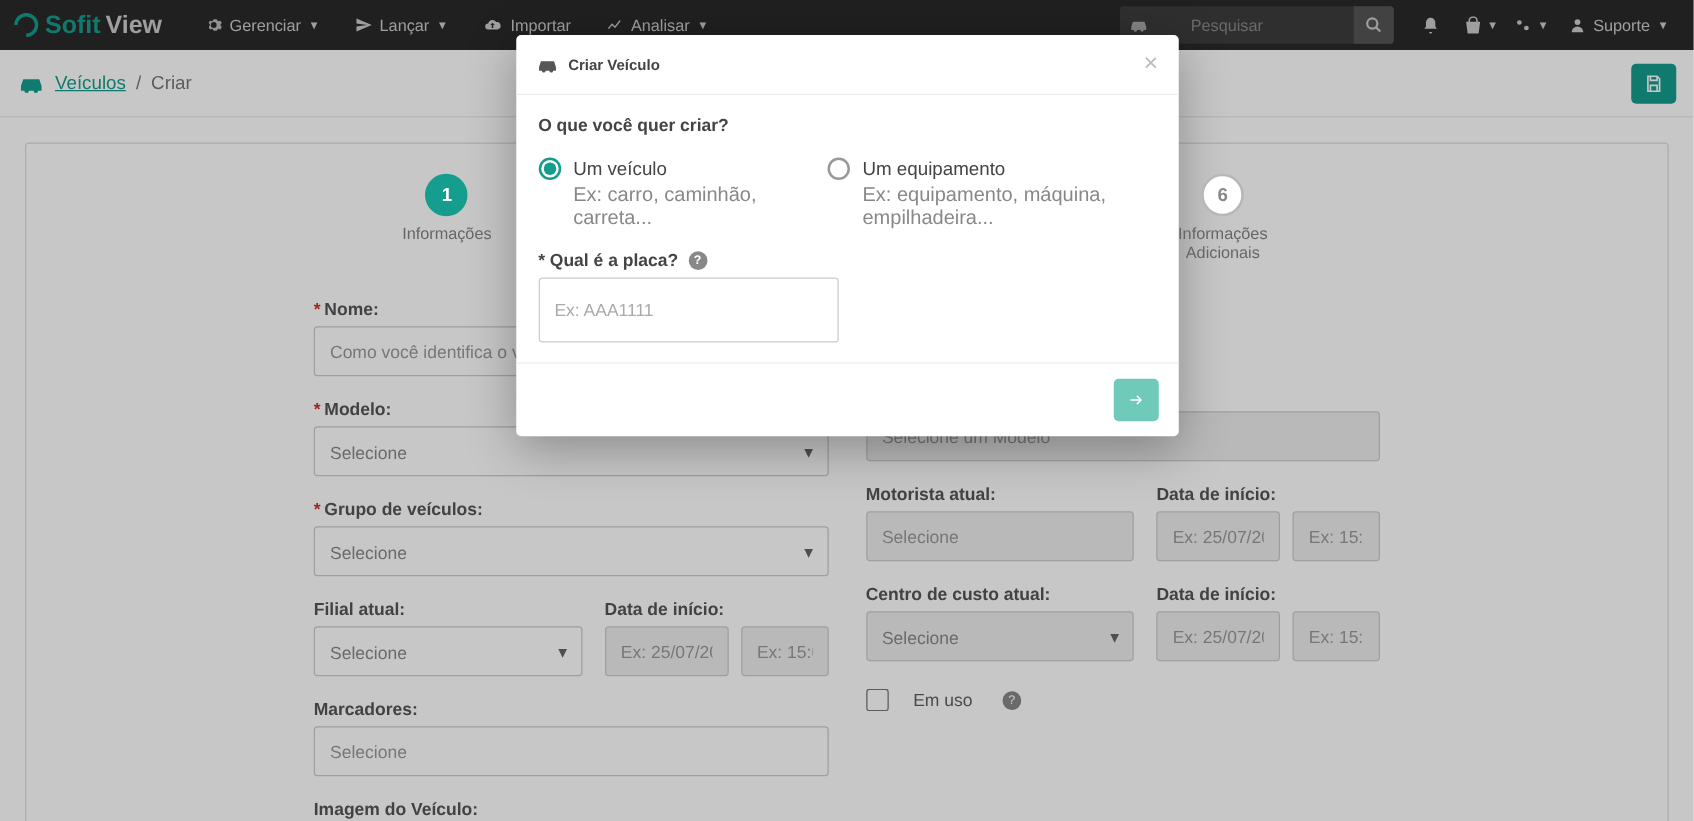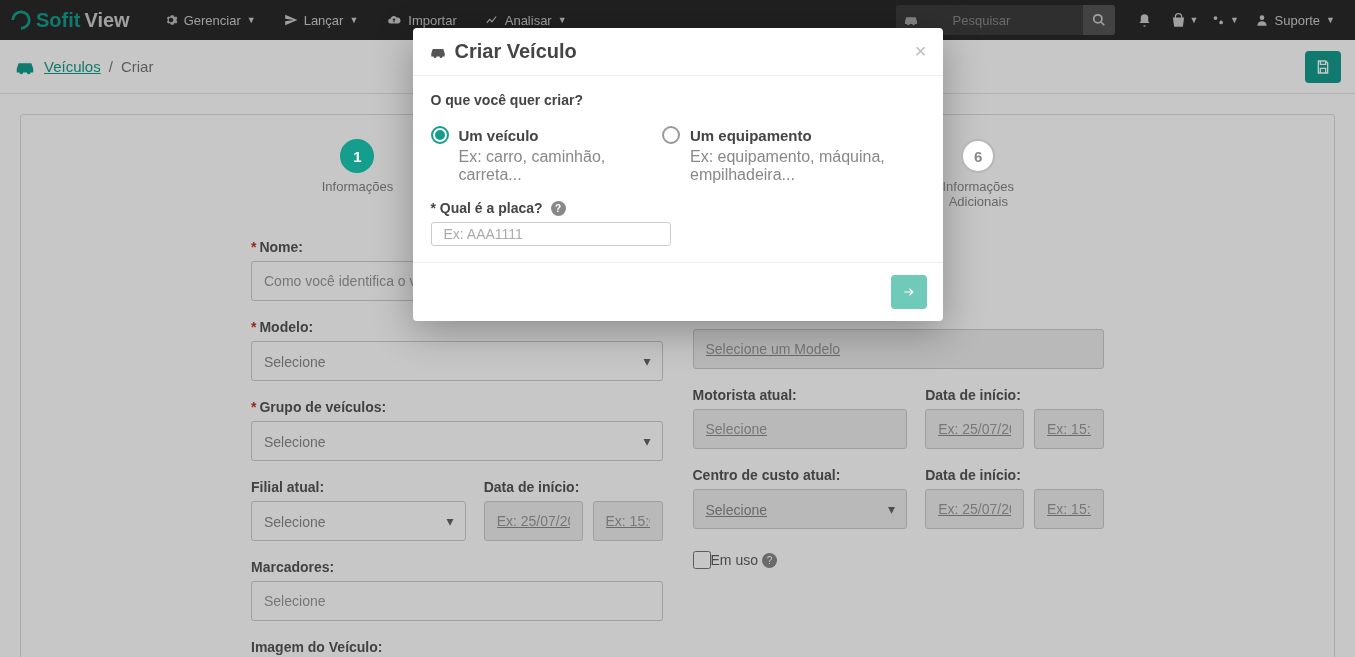--- a/index.html
+++ b/index.html
@@ -101,60 +101,60 @@
 .form-select {
   appearance: none; -webkit-appearance: none;
   background-image: none; position: relative;
 }
 .select-wrap { position: relative; }
 .select-wrap::after {
   content: "▾"; position: absolute; right: 12px; top: 50%;
   transform: translateY(-50%); color: #666; pointer-events: none;
 }
 .form-control::placeholder { color: #999; }
-.disabled { background: #eee; text-decoration: underline; }
+.disabled { background: #eee; }
 .inline-row { display: flex; gap: 10px; }
 .inline-row .form-control { flex: 1; }
-.checkbox-row { display: flex; align-items: center; gap: 0; margin-top: 22px; }
+.checkbox-row { display: flex; align-items: center; gap: 20px; margin-top: 22px; }
 .checkbox-row input { width: 18px; height: 18px; }
 .help-icon {
   display:inline-flex; width:15px; height:15px; border-radius:50%;
   background:#888; color:#fff; font-size:10px; align-items:center; justify-content:center;
   margin-left:4px;
 }
 
 .overlay {
   position: absolute; inset: 0; background: rgba(0,0,0,0.22);
   display: flex; align-items: flex-start; justify-content: center;
 }
 .modal {
   background: #fff; width: 530px; margin-top: 28px;
   border-radius: 4px; box-shadow: 0 10px 40px rgba(0,0,0,0.3);
 }
 .modal-header {
   padding: 12px 16px; border-bottom: 1px solid #eee;
   display: flex; align-items: center; gap: 8px;
 }
-.modal-title { font-size: 20px; font-weight: 600; color: #444; flex:1;}
+.modal-title { font-size: 12px; font-weight: 600; color: #444; flex:1;}
 .modal-close { background: none; border: none; color: #bbb; font-size: 20px; cursor: pointer; }
 .modal-body { padding: 16px 18px; }
 .modal-q { font-weight: 700; color: #444; margin-bottom: 18px; }
 .radio-row { display: flex; gap: 40px; margin-bottom: 16px; }
 .radio-opt { cursor: pointer; }
-.radio-opt-head { display: flex; align-items: center; gap: 10px; font-weight: 700; color: #444; font-size: 15px;}
+.radio-opt-head { display: flex; align-items: center; gap: 10px; font-weight: 400; color: #444; font-size: 15px;}
 .radio {
   width: 18px; height: 18px; border: 2px solid #999;
   border-radius: 50%; display: inline-flex; align-items: center; justify-content: center;
 }
 .radio.checked { border-color: #159d8d; }
 .radio.checked::after { content:""; width: 10px; height: 10px; background:#159d8d; border-radius:50%; }
 .radio-sub { color: #888; font-size: 16px; margin: 4px 0 0 28px; }
 .modal-label { font-weight: 700; color: #444; margin-bottom: 6px; display:flex; align-items:center; gap:4px;}
 .modal-input {
-  width: 240px; height: 24px; border:1px solid #ccc; border-radius:3px;
+  width: 240px; height: 52px; border:1px solid #ccc; border-radius:3px;
   padding: 0 12px; font-size: 14px;
 }
 .modal-input::placeholder{color:#aaa;}
 .modal-footer {
   border-top: 1px solid #eee; padding: 12px 16px;
   display: flex; justify-content: flex-end;
 }
 .modal-next {
   width: 36px; height: 34px; background: #6fcab9; border: none;
   border-radius: 4px; color:#fff; cursor:pointer;

